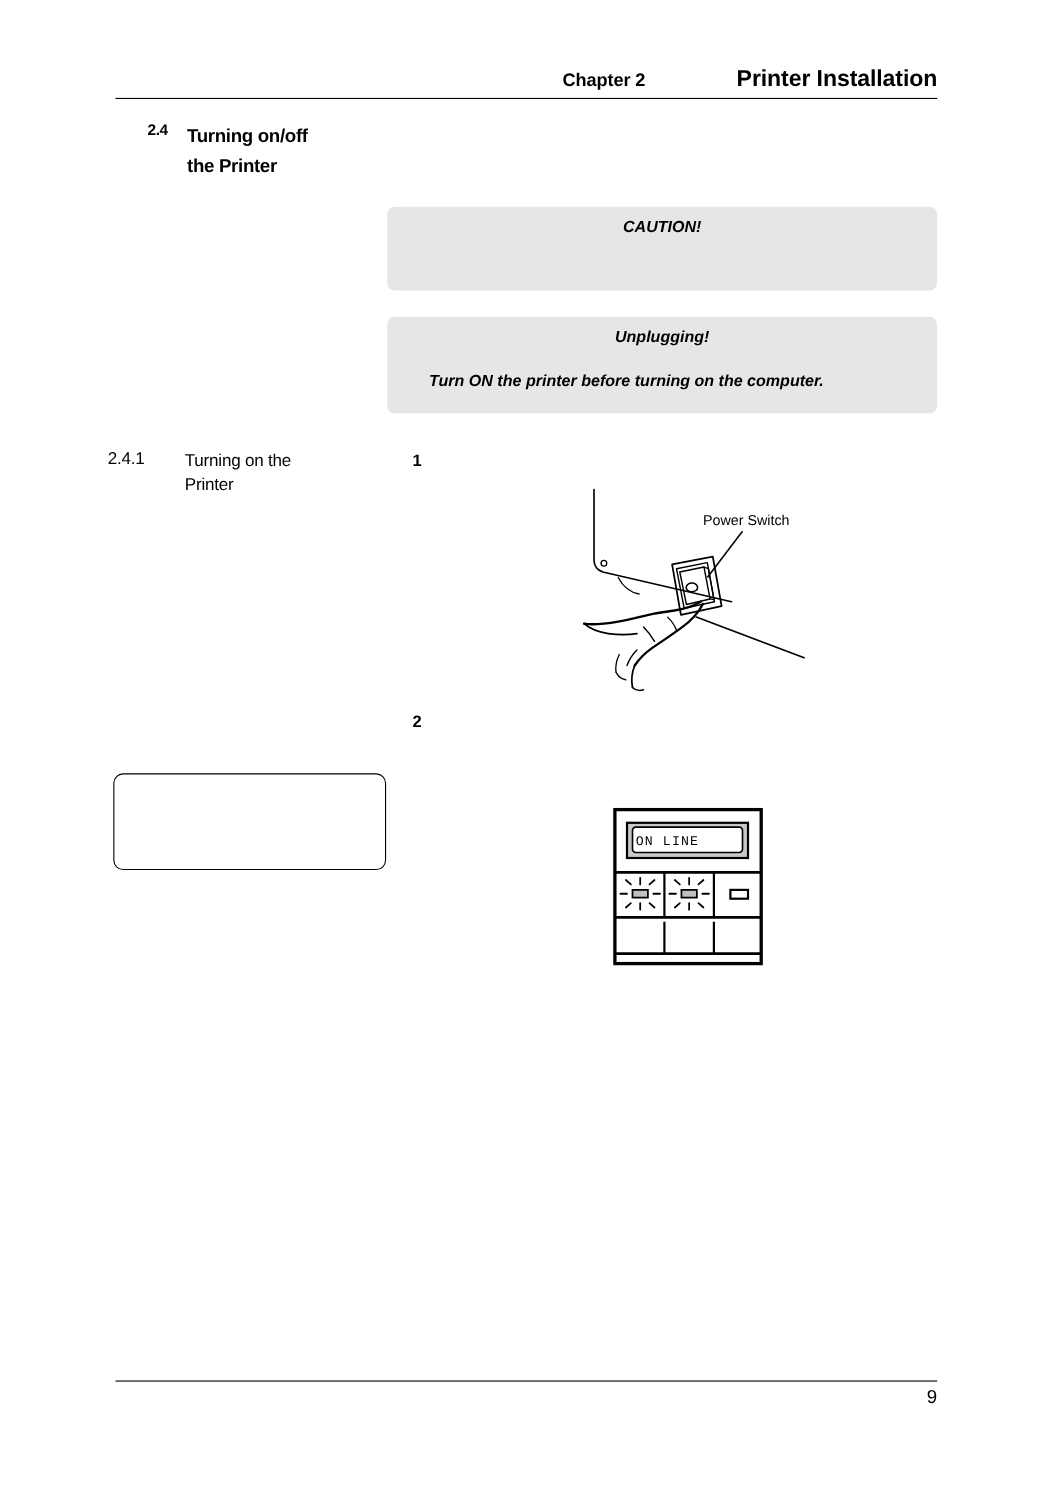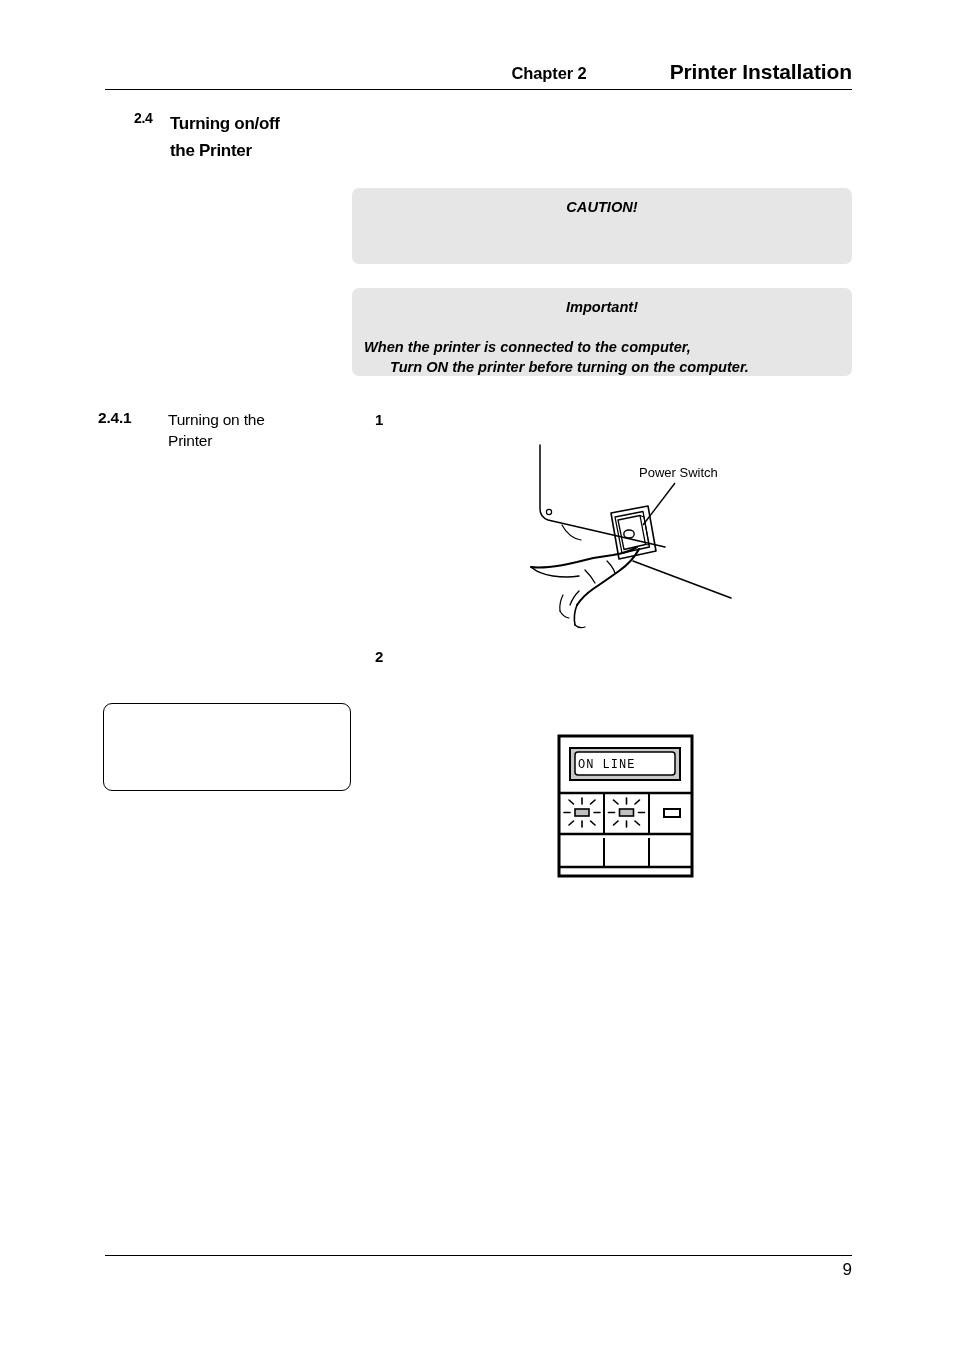--- a/index.html
+++ b/index.html
@@ -128,21 +128,21 @@
     position: absolute;
     left: 98px;
     top: 409px;
     width: 300px;
   }
   #subsection-heading .num {
     position: absolute;
     left: 0;
     top: 0;
     font-size: 15.5px;
-    font-weight: bold;
+    font-weight: normal;
     letter-spacing: -0.2px;
   }
   #subsection-heading .title {
     position: absolute;
     left: 70px;
     top: 0;
     font-size: 15.5px;
     font-weight: normal;
     line-height: 21px;
     letter-spacing: -0.2px;
@@ -224,23 +224,22 @@
   <span class="num">2.4</span>
   <span class="title">Turning on/off
 the Printer</span>
 </div>
 
 <div id="caution-box" class="notice-box">
   <span class="notice-title">CAUTION!</span>
 </div>
 
 <div id="important-box" class="notice-box">
-  <span class="notice-title">Important!</span>
+  <span class="notice-title">Unplugging!</span>
   <span id="important-body" class="notice-body">
-    <span>When the printer is connected to the computer,</span>
     <span class="indent-line">Turn ON the printer before turning on the computer.</span>
   </span>
 </div>
 
 <div id="subsection-heading">
   <span class="num">2.4.1</span>
   <span class="title">Turning on the
 Printer</span>
 </div>
 

